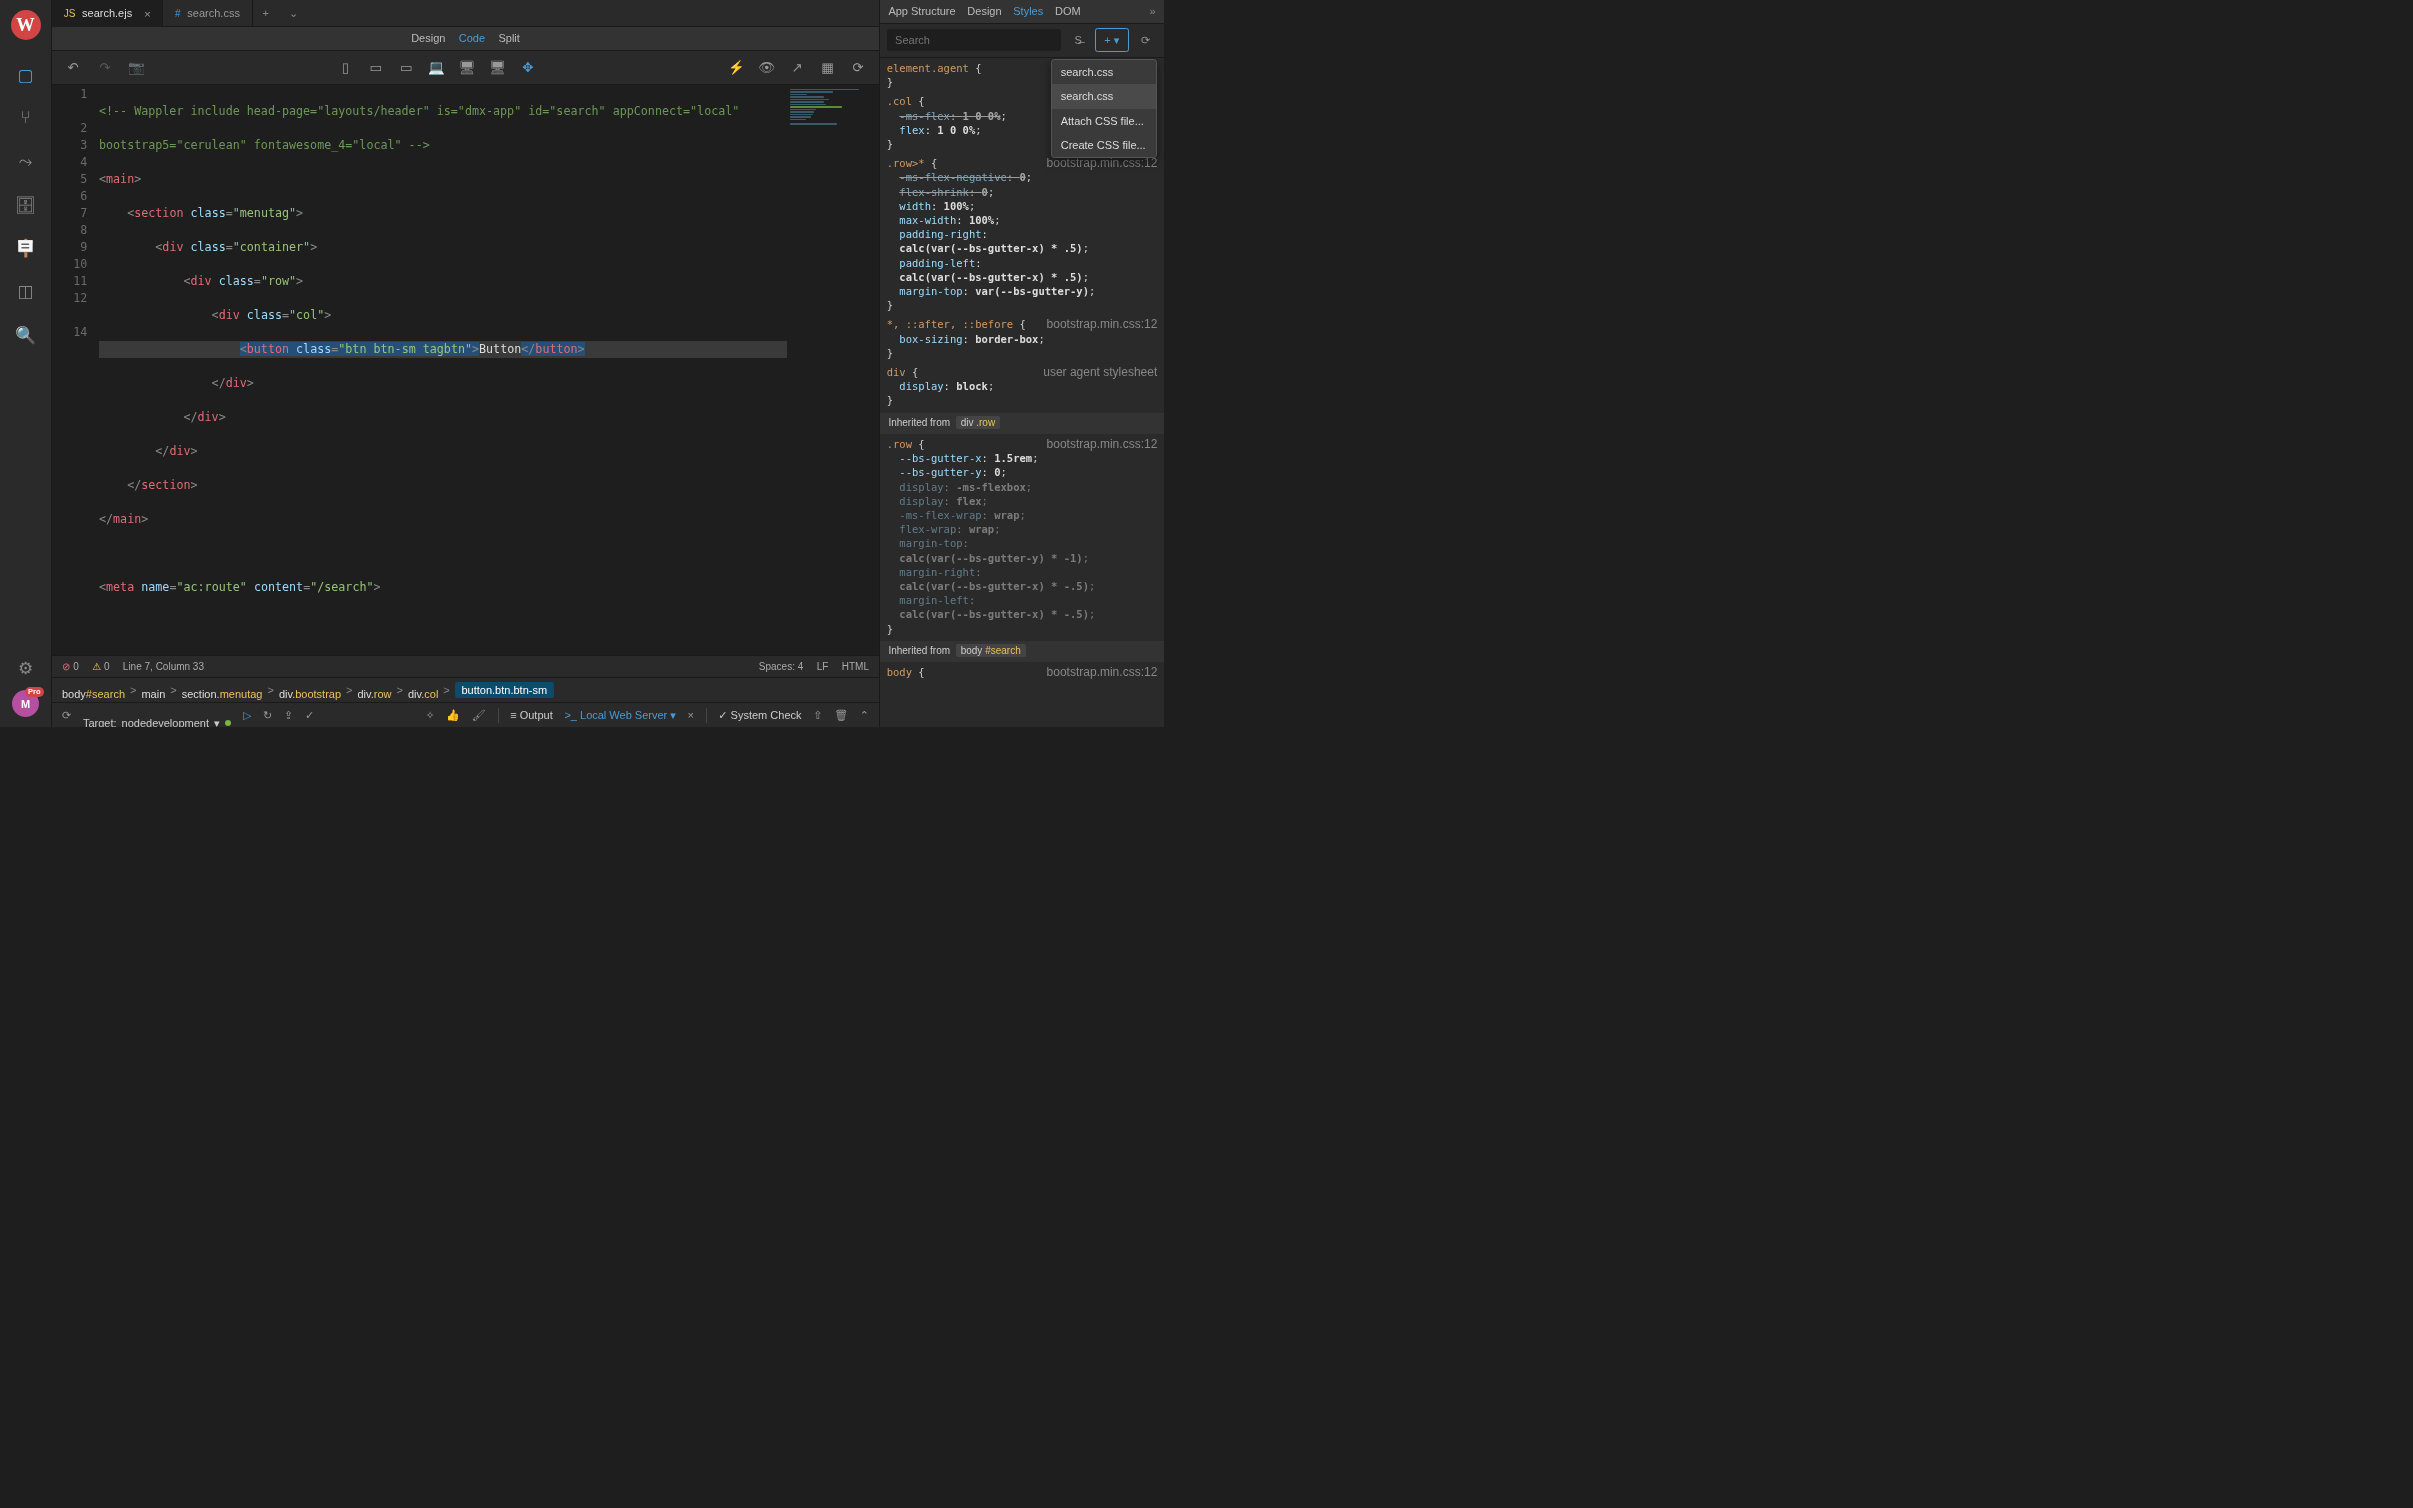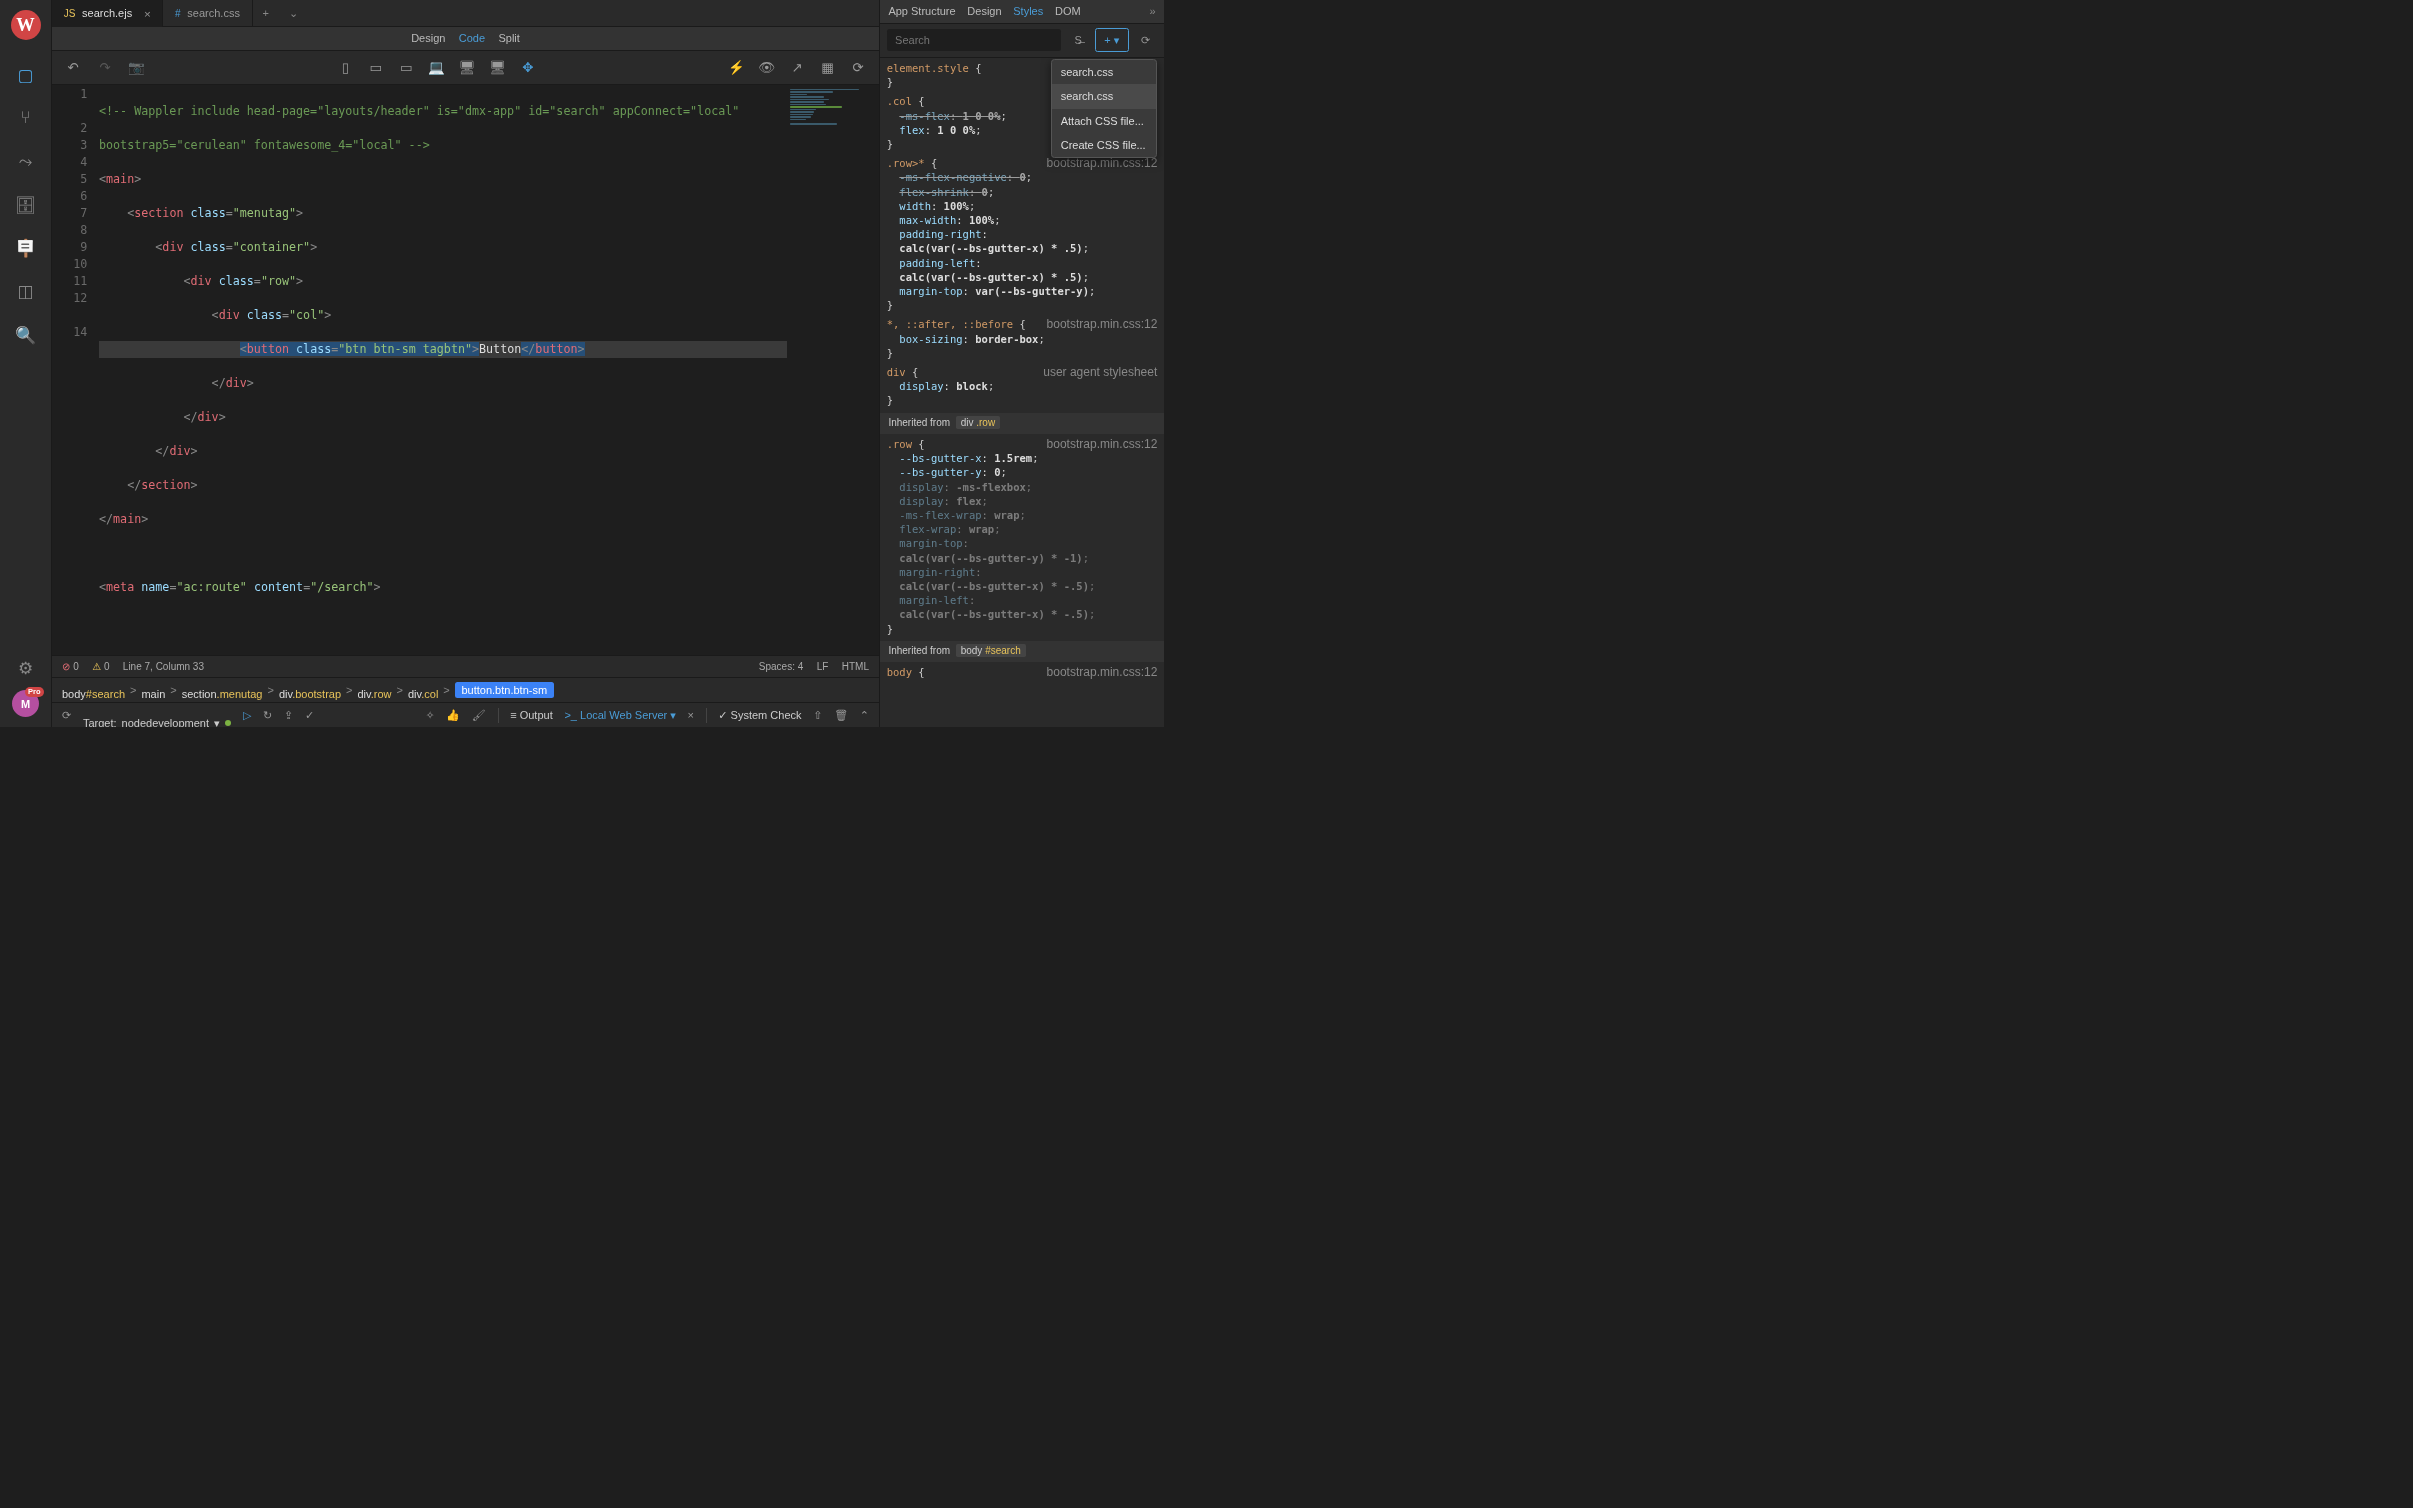--- a/index.html
+++ b/index.html
@@ -186,21 +186,21 @@
   display: flex;
   align-items: center;
   padding: 0 10px;
   gap: 5px;
   font-size: 11px;
   border-top: 0.8px solid #1a1a1a;
 }
 .bc-item { color: #ddd; margin-top: 8px; }
 .bc-class { color: #e8c35a; }
 .bc-sep { color: #888; }
-.bc-last { background: #3b82f6; color: #fff; padding: 1.7px 6.7px; border-radius: 2.5px; }
+.bc-last { background: #0c4a6e; color: #fff; padding: 1.7px 6.7px; border-radius: 2.5px; }
 .bottombar {
   height: 25px;
   background: #2a2a2a;
   display: flex;
   align-items: center;
   padding: 0 10px;
   gap: 11.7px;
   font-size: 11px;
   border-top: 0.8px solid #1a1a1a;
 }
@@ -498,21 +498,21 @@
     <div class="styles-body">
 
       <div class="context-menu">
         <div class="ctx-item">search.css</div>
         <div class="ctx-item hover">search.css</div>
         <div class="ctx-item">Attach CSS file...</div>
         <div class="ctx-item">Create CSS file...</div>
       </div>
 
       <div class="rule">
-        <span class="sel-name">element.style</span> {<br>}
+        <span class="sel-name">element.agent</span> {<br>}
       </div>
 
       <div class="rule">
         <span class="rule-src">css:12</span>
         <span class="sel-name">.col</span> {<br>
         &nbsp;&nbsp;<span class="strike"><span class="prop">-ms-flex</span><span class="colon">: </span><span class="val">1 0 0%</span></span>;<br>
         &nbsp;&nbsp;<span class="prop">flex</span><span class="colon">: </span><span class="val">1 0 0%</span>;<br>}
       </div>
 
       <div class="rule">

